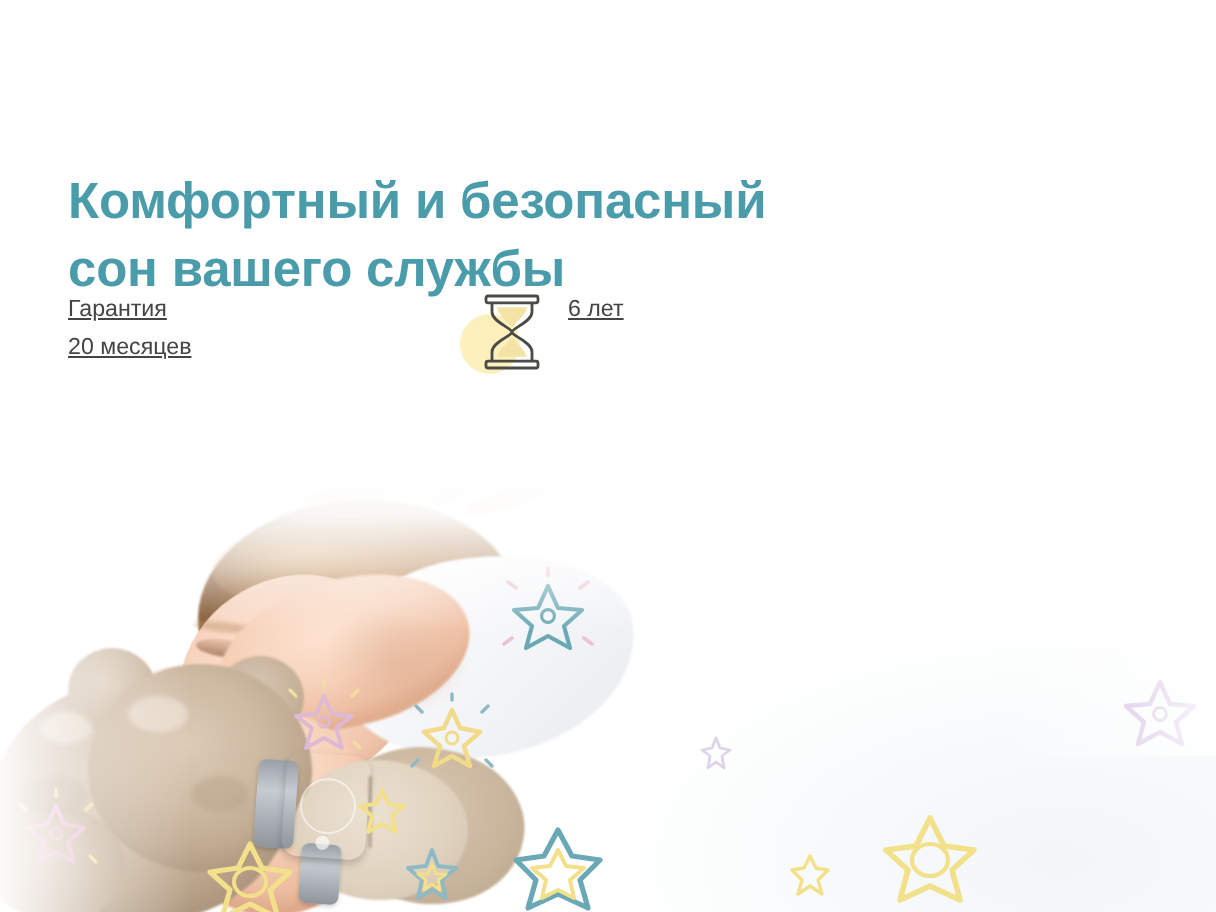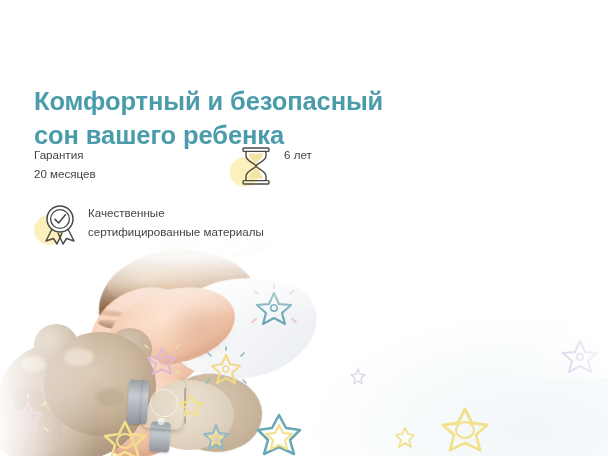--- a/index.html
+++ b/index.html
@@ -410,21 +410,21 @@
   .icon-glyph svg { display: block; }
 
   .feature-text {
     padding-top: 3px;
     color: #444444;
     font-size: 11.6px;
     line-height: 1.62;
     white-space: nowrap;
   }
   .feature-text .l1,
-  .feature-text .l2 { display: block; }
+  .feature-text .l2 { display: block; text-decoration: underline; }
 </style>
 </head>
 <body>
 
 <div class="banner">
 
   <div class="photo">
     <div class="photo-canvas">
 
       <div class="bed-base"></div>
@@ -554,21 +554,21 @@
       <div class="photo-fade-top"></div>
       <div class="photo-fade-left"></div>
       <div class="photo-fade-right"></div>
     </div>
   </div>
 
   <div class="content">
 
     <h1 class="headline">
       <span class="headline-line">Комфортный и безопасный</span>
-      <span class="headline-line">сон вашего ребенка</span>
+      <span class="headline-line">сон вашего службы</span>
     </h1>
 
     <div class="features">
 
       <div class="feature">
         <div class="feature-text">
           <span class="l1">Гарантия</span>
           <span class="l2">20 месяцев</span>
         </div>
       </div>
@@ -586,34 +586,16 @@
               <path d="M19 23.5 C19 25 12.5 29 11.8 33.4 L26.2 33.4 C25.5 29 19 25 19 23.5 Z" fill="#f3e3a4"></path>
             </svg>
           </div>
         </div>
         <div class="feature-text">
           <span class="l2">6 лет</span>
         </div>
       </div>
 
 
-      <div class="feature">
-        <div class="feature-icon">
-          <div class="icon-blob"></div>
-          <div class="icon-glyph">
-            <svg width="38" height="42" viewBox="0 0 38 42">
-              <path d="M12 24 L5 38 L12.5 35.5 L16 41 L21 30" fill="none" stroke="#4a4a46" stroke-width="1.45" stroke-linejoin="round"></path>
-              <path d="M26 24 L33 38 L25.5 35.5 L22 41 L17 30" fill="none" stroke="#4a4a46" stroke-width="1.45" stroke-linejoin="round"></path>
-              <circle cx="19" cy="16" r="13" fill="#ffffff" stroke="#4a4a46" stroke-width="1.5"></circle>
-              <circle cx="19" cy="16" r="9.4" fill="none" stroke="#4a4a46" stroke-width="1.35"></circle>
-              <path d="M14 16.4 L17.6 20 L24.4 11.8" fill="none" stroke="#4a4a46" stroke-width="1.6" stroke-linecap="round" stroke-linejoin="round"></path>
-            </svg>
-          </div>
-        </div>
-        <div class="feature-text">
-          <span class="l1">Качественные</span>
-          <span class="l2">сертифицированные материалы</span>
-        </div>
-      </div>
 
     </div>
   </div>
 </div>
 
 </body></html>

